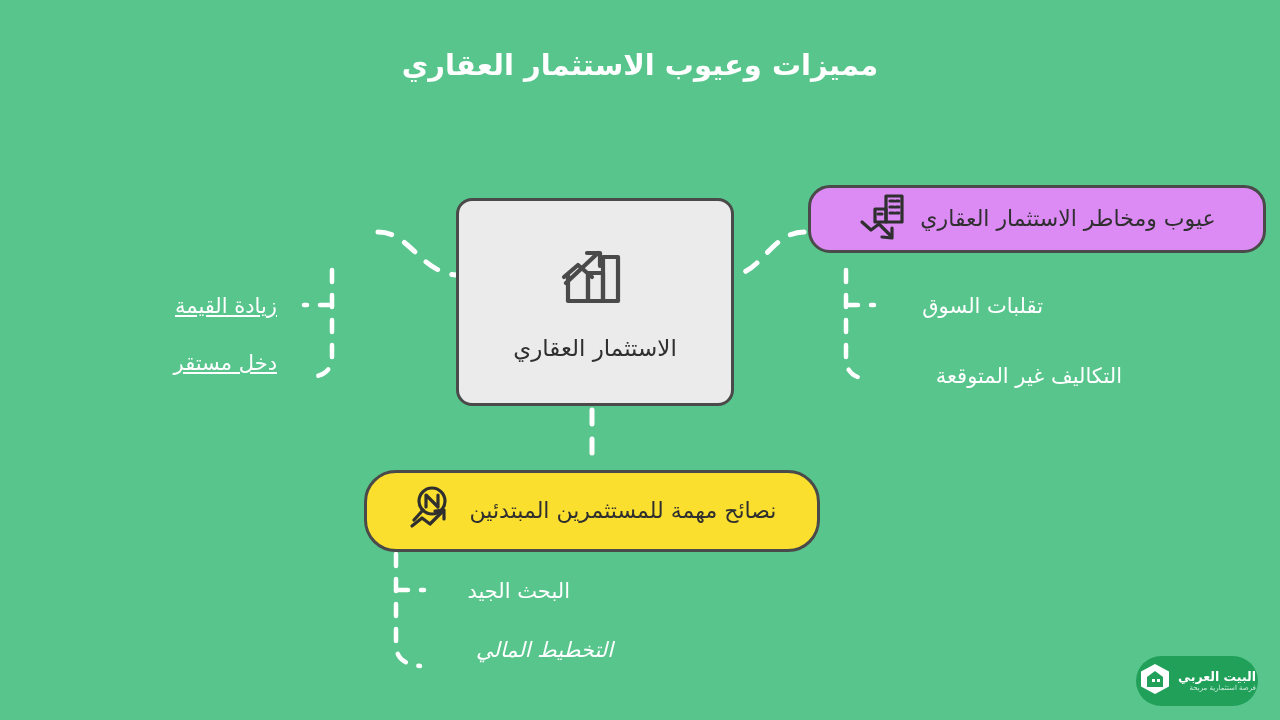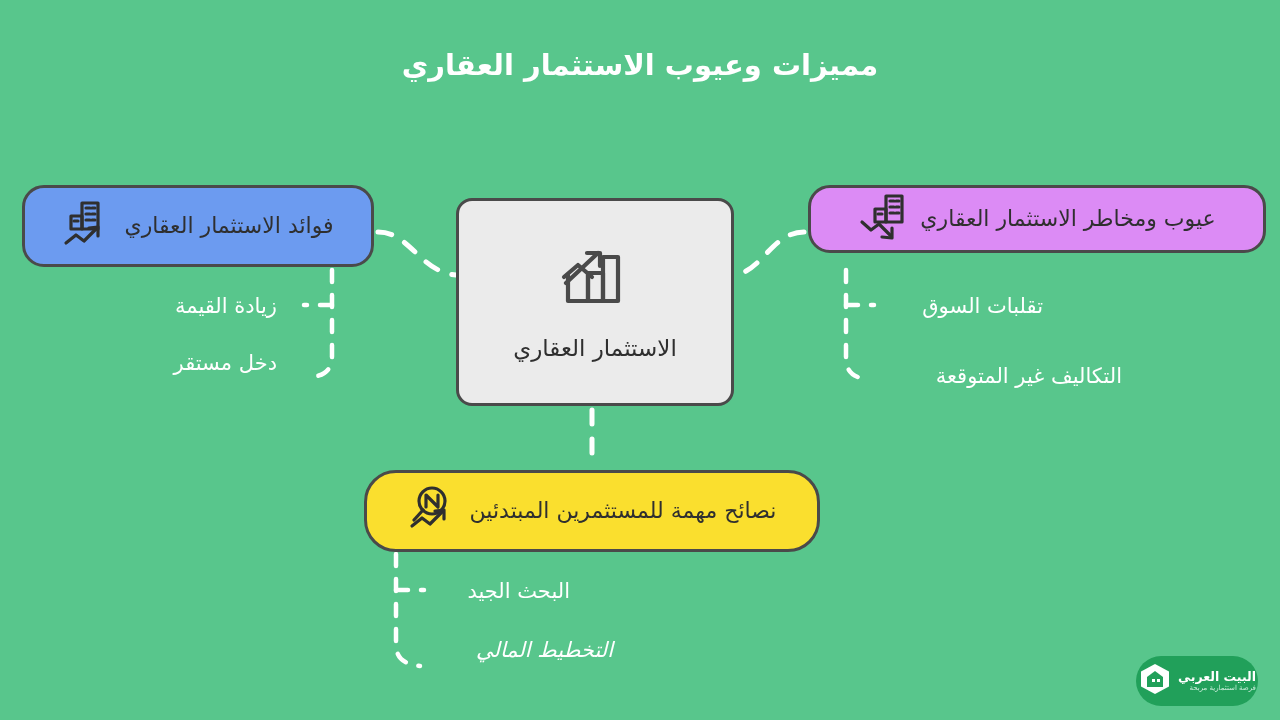--- a/index.html
+++ b/index.html
@@ -76,21 +76,21 @@
 
   
   .leaf {
     position:absolute;
     color:#ffffff;
     font-size:21px;
     direction:rtl;
     white-space:nowrap;
     line-height:1;
   }
-  .leaf.r { text-align:center; }
+  .leaf.r { text-align:center;text-decoration:underline; }
   .leaf.l { text-align:center; }
 
   #leaf-b1 { right:1003px; top:296px; }
   #leaf-b2 { right:1003px; top:353px; }
   #leaf-r1 { left:1043px; top:296px; transform:translateX(-100%); }
   #leaf-r2 { left:1122px; top:366px; transform:translateX(-100%); }
   #leaf-t1 { left:570px;  top:581px; transform:translateX(-100%); }
   #leaf-t2 { left:613px;  top:640px; transform:translateX(-100%);font-style:italic; }
 
   
@@ -154,37 +154,20 @@
         <path d="M 6 34 L 20 22 L 34 34"></path>
         <path d="M 10 32 L 10 58 L 30 58 L 30 32"></path>
 
         <rect x="30" y="30" width="15" height="28"></rect>
         <rect x="45" y="14" width="15" height="44"></rect>
       </svg>
     </span>
     <span class="label">الاستثمار العقاري</span>
   </div>
 
-  <div class="node" id="node-benefits">
-    <span class="label">فوائد الاستثمار العقاري</span>
-    <span class="ico">
-      <svg width="50" height="50" viewBox="0 0 50 50" fill="none" stroke="#2f2f2f" stroke-width="3.2" stroke-linejoin="round" stroke-linecap="round" xmlns="http://www.w3.org/2000/svg">
-
-        <path d="M 20 4 L 36 4 L 36 30 L 20 30 Z"></path>
-        <path d="M 24 9 h 4 M 30 9 h 3 M 24 15 h 4 M 30 15 h 3
-                 M 24 21 h 4 M 30 21 h 3"></path>
-
-        <path d="M 9 17 L 20 17 L 20 30 L 9 30 Z"></path>
-        <path d="M 12 22 h 4"></path>
-
-        <path d="M 4 44 L 14 36 L 22 42 L 34 30"></path>
-        <path d="M 27 29 L 36 28 L 36 37"></path>
-      </svg>
-    </span>
-  </div>
 
   <div class="node" id="node-risks">
     <span class="label">عيوب ومخاطر الاستثمار العقاري</span>
     <span class="ico">
       <svg width="50" height="50" viewBox="0 0 50 50" fill="none" stroke="#2f2f2f" stroke-width="3.2" stroke-linejoin="round" stroke-linecap="round" xmlns="http://www.w3.org/2000/svg">
 
         <path d="M 28 4 L 44 4 L 44 30 L 28 30 Z"></path>
         <path d="M 32 9 h 4 M 38 9 h 3 M 32 15 h 4 M 38 15 h 3
                  M 32 21 h 4 M 38 21 h 3"></path>
 

